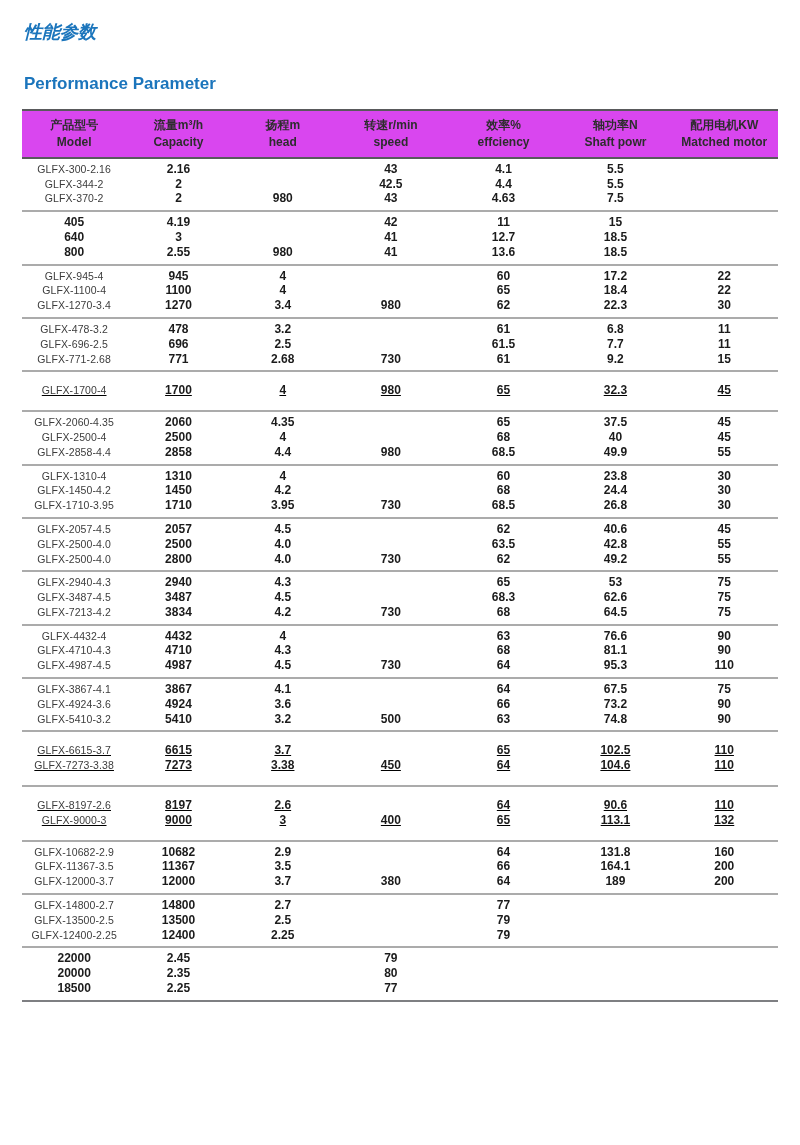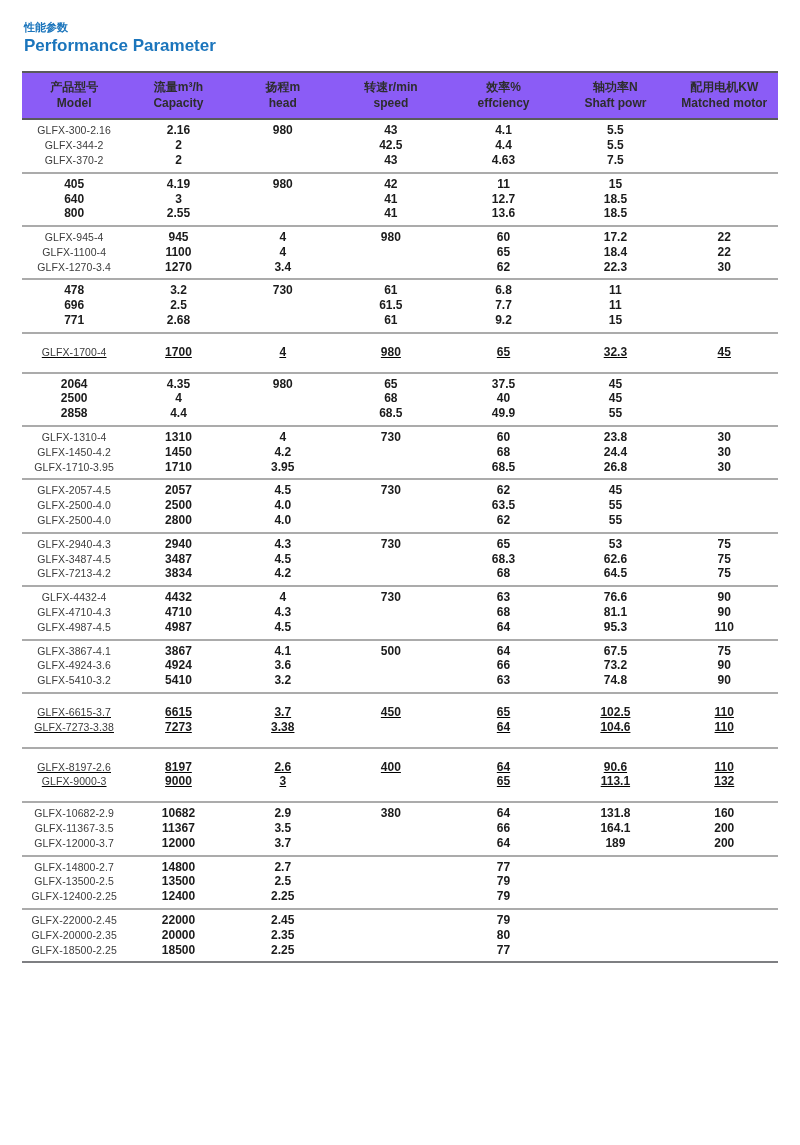--- a/index.html
+++ b/index.html
@@ -1,29 +1,29 @@
 <!DOCTYPE html>
 <html><head>
 <meta charset="utf-8">
 <style>
   html,body{margin:0;padding:0;background:#ffffff;}
   body{width:800px;height:1145px;font-family:"Liberation Sans","DejaVu Sans",sans-serif;-webkit-font-smoothing:antialiased;}
   .page{padding:20px 22px 0 22px;}
   .titles{margin:0 0 14px 2px;}
-  .title-zh{font-size:11px;font-weight:700;color:#1b75bc;line-height:1.35;}
-  .title-en{font-size:17px;font-weight:600;color:#1b75bc;line-height:1.3;}
+  .title-zh{font-size:18px;font-weight:700;color:#1b75bc;line-height:1.35;font-style:italic;}
+  .title-en{font-size:17px;font-weight:600;color:#1b75bc;line-height:1.3;margin-top:29px;}
   .perf-table{width:100%;}
   .grid{display:grid;grid-template-columns:13.8% 13.8% 13.8% 14.8% 15% 14.6% 14.2%;}
-  .thead{background:#8b5cf6;border-top:2px solid #595a5c;border-bottom:2px solid #595a5c;padding:6px 0 7px 0;}
+  .thead{background:#d946ef;border-top:2px solid #595a5c;border-bottom:2px solid #595a5c;padding:6px 0 7px 0;}
   .hcell{text-align:center;color:#2d2d2d;font-size:12px;font-weight:600;line-height:1.35;}
   .tbody{display:block;}
   .group{border-bottom:2px solid #ababab;padding:3px 0 4px 0;}
   .group:last-child{border-bottom:2px solid #7e7f82;}
   .col{display:flex;flex-direction:column;}
-  .col.speed{justify-content:flex-start;align-items:stretch;}
+  .col.speed{justify-content:flex-end;align-items:stretch;}
   .val{height:14.8px;line-height:14.8px;text-align:center;white-space:nowrap;overflow:visible;}
   .val.model{font-size:10.5px;color:#3c3c3c;letter-spacing:0.1px;}
   .val.num{font-size:12px;font-weight:600;color:#1b1b1b;}
   .group.roomy{padding:11px 0 12px 0;text-decoration:underline;}
 </style>
 </head>
 <body>
 
 <div class="page">
   <div class="titles">
@@ -153,20 +153,25 @@
             <div class="val num">22.3</div>
           </div>
           <div class="col">
             <div class="val num">22</div>
             <div class="val num">22</div>
             <div class="val num">30</div>
           </div>
         </div>
         <div class="group grid">
           <div class="col">
+            <div class="val model">GLFX-478-3.2</div>
+            <div class="val model">GLFX-696-2.5</div>
+            <div class="val model">GLFX-771-2.68</div>
+          </div>
+          <div class="col">
             <div class="val num">478</div>
             <div class="val num">696</div>
             <div class="val num">771</div>
           </div>
           <div class="col">
             <div class="val num">3.2</div>
             <div class="val num">2.5</div>
             <div class="val num">2.68</div>
           </div>
           <div class="col speed">
@@ -206,21 +211,26 @@
           </div>
           <div class="col">
             <div class="val num">32.3</div>
           </div>
           <div class="col">
             <div class="val num">45</div>
           </div>
         </div>
         <div class="group grid">
           <div class="col">
-            <div class="val num">2064</div>
+            <div class="val model">GLFX-2060-4.35</div>
+            <div class="val model">GLFX-2500-4</div>
+            <div class="val model">GLFX-2858-4.4</div>
+          </div>
+          <div class="col">
+            <div class="val num">2060</div>
             <div class="val num">2500</div>
             <div class="val num">2858</div>
           </div>
           <div class="col">
             <div class="val num">4.35</div>
             <div class="val num">4</div>
             <div class="val num">4.4</div>
           </div>
           <div class="col speed">
             <div class="val num">980</div>
@@ -294,20 +304,25 @@
           </div>
           <div class="col speed">
             <div class="val num">730</div>
           </div>
           <div class="col">
             <div class="val num">62</div>
             <div class="val num">63.5</div>
             <div class="val num">62</div>
           </div>
           <div class="col">
+            <div class="val num">40.6</div>
+            <div class="val num">42.8</div>
+            <div class="val num">49.2</div>
+          </div>
+          <div class="col">
             <div class="val num">45</div>
             <div class="val num">55</div>
             <div class="val num">55</div>
           </div>
         </div>
         <div class="group grid">
           <div class="col">
             <div class="val model">GLFX-2940-4.3</div>
             <div class="val model">GLFX-3487-4.5</div>
             <div class="val model">GLFX-7213-4.2</div>
@@ -533,25 +548,20 @@
             <div class="val num"></div>
             <div class="val num"></div>
           </div>
           <div class="col">
             <div class="val num"></div>
             <div class="val num"></div>
             <div class="val num"></div>
           </div>
         </div>
         <div class="group grid">
-          <div class="col">
-            <div class="val model">GLFX-22000-2.45</div>
-            <div class="val model">GLFX-20000-2.35</div>
-            <div class="val model">GLFX-18500-2.25</div>
-          </div>
           <div class="col">
             <div class="val num">22000</div>
             <div class="val num">20000</div>
             <div class="val num">18500</div>
           </div>
           <div class="col">
             <div class="val num">2.45</div>
             <div class="val num">2.35</div>
             <div class="val num">2.25</div>
           </div>

